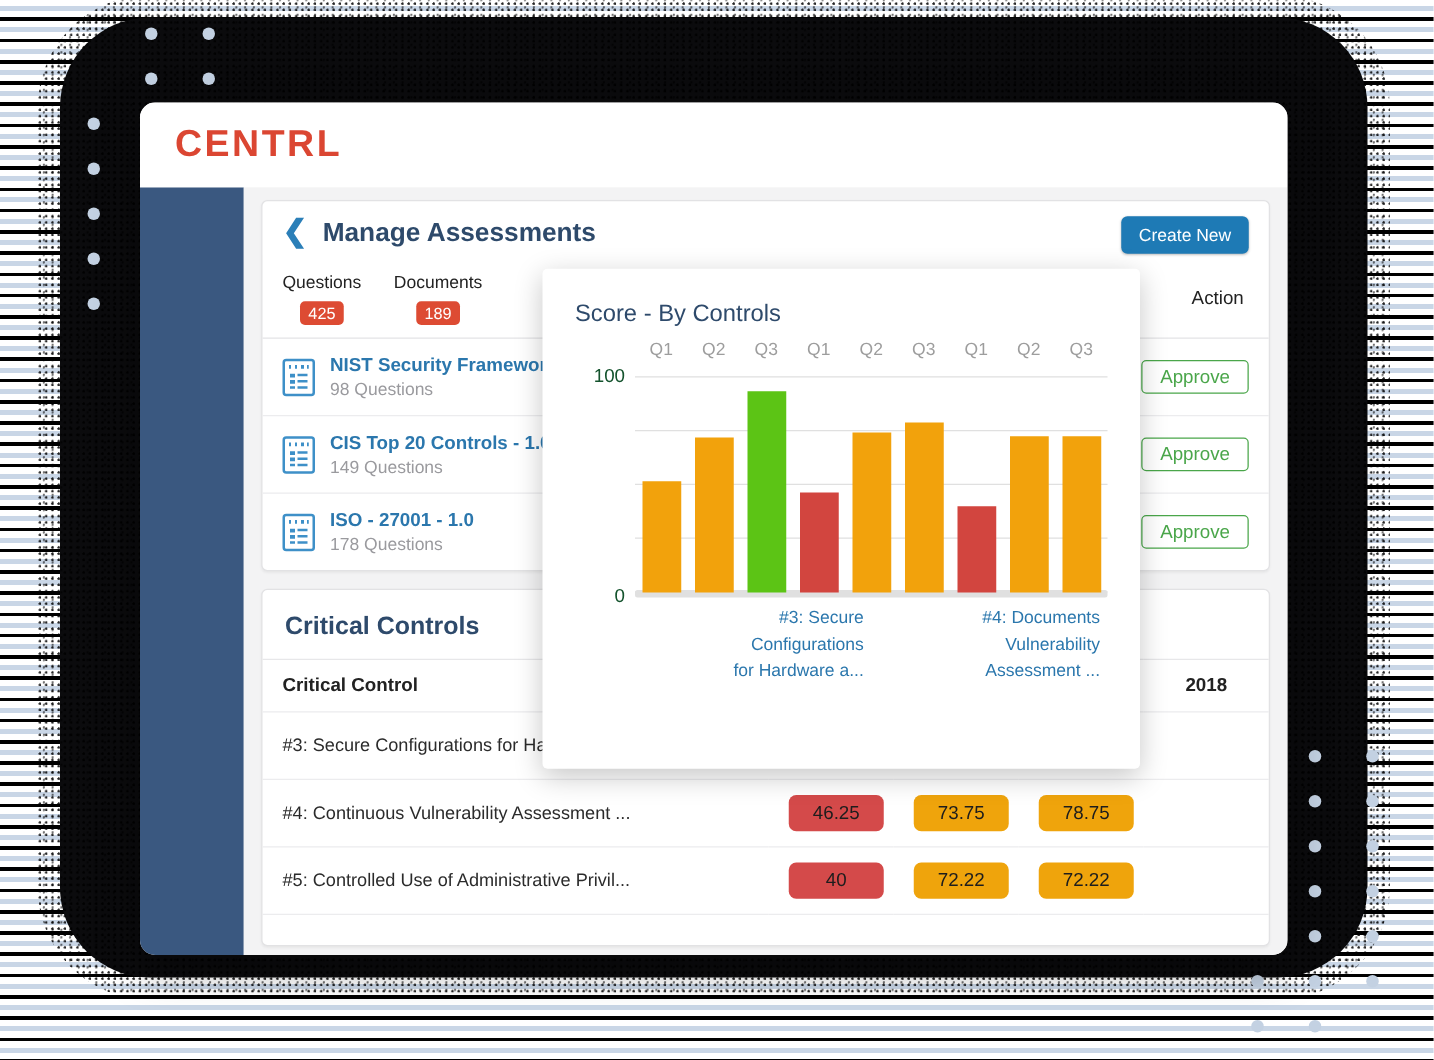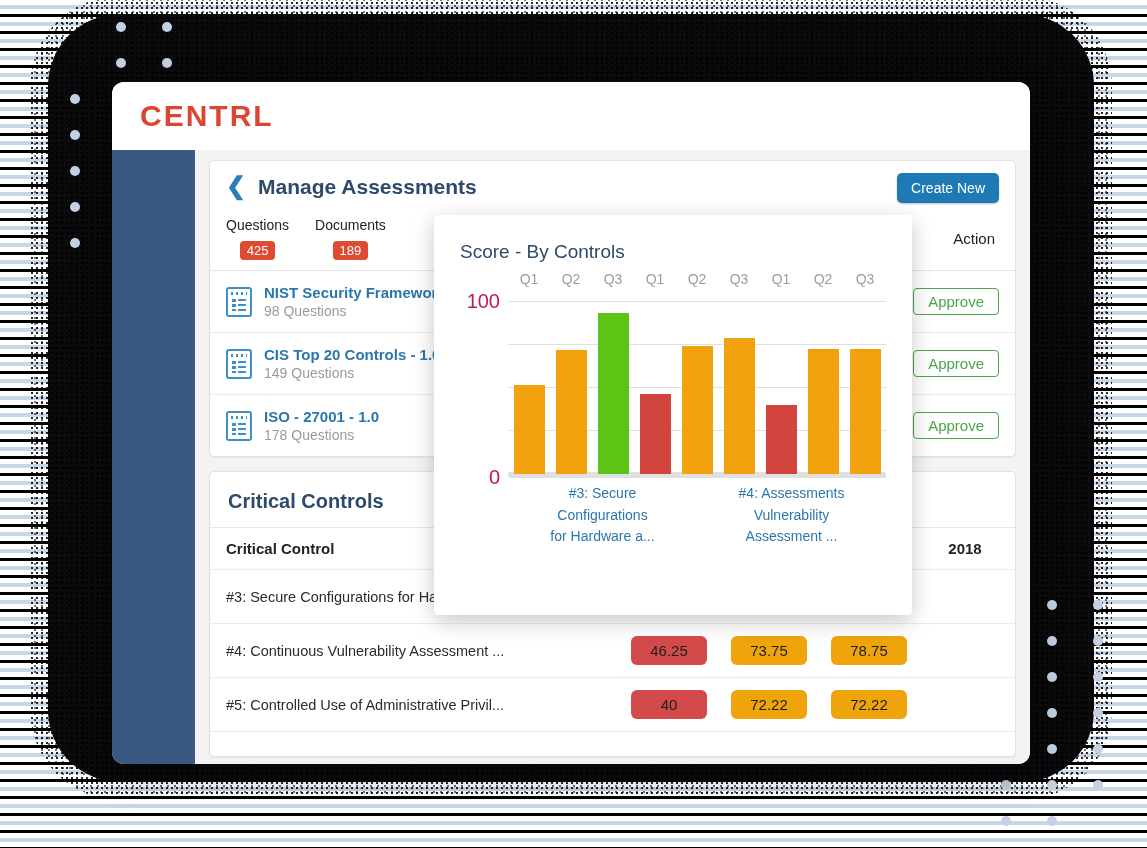--- a/index.html
+++ b/index.html
@@ -266,34 +266,34 @@
     display: flex;
   }
   .q-group { flex: 1; display: flex; justify-content: space-around; }
   .q-lab { font-size: 14px; color: #9d9d9d; }
 
   .axis-area {
     position: absolute; left: 48px; right: 0; top: 8px; height: 173px;
   }
   .gridline { position: absolute; left: 0; right: 0; height: 1px; background: #e0e0e0; }
   .axis-base { position: absolute; left: 0; right: 0; bottom: -4px; height: 6px; background: #e0e0e0; border-radius: 2px; }
-  .ytick { position: absolute; right: calc(100% + 8px); font-size: 20px; color: #be185d; transform: translateY(-50%); white-space: nowrap; }
+  .ytick { position: absolute; right: calc(100% + 8px); font-size: 15px; color: #14532d; transform: translateY(-50%); white-space: nowrap; }
 
   .bars {
     position: absolute; left: 0; right: 0; bottom: 0; height: 173px;
     display: flex;
   }
   .bar-group { flex: 1; display: flex; justify-content: space-around; align-items: flex-end; height: 100%; }
   .bar { width: 31px; }
 
   .x-labels {
     position: absolute; left: 48px; right: 0; top: 190px; display: flex;
   }
   .x-lab {
-    flex: 1; text-align: center; color: #2b77ad;
+    flex: 1; text-align: right; color: #2b77ad;
     font-size: 14px; line-height: 1.55; padding: 0 6px;
   }
   .x-lab.r2 { text-align: right; }
 </style>
 </head>
 <body>
 
 <div id="stage">
 
   <div class="deco-stripes"></div>
@@ -500,18 +500,18 @@
             <div class="bar-group">
               <div class="bar" style="height: 69.2px; background: rgb(210, 69, 63);"></div>
               <div class="bar" style="height: 124.941px; background: rgb(242, 162, 12);"></div>
               <div class="bar" style="height: 124.941px; background: rgb(242, 162, 12);"></div>
             </div>
           </div>
       </div>
 
       <div class="x-labels" id="xlabs">
           <div class="x-lab"><span>#3: Secure</span><br><span>Configurations</span><br><span>for Hardware a...</span></div>
-          <div class="x-lab"><span>#4: Assessments</span><br><span>Vulnerability</span><br><span>Assessment ...</span></div>
+          <div class="x-lab"><span>#4: Documents</span><br><span>Vulnerability</span><br><span>Assessment ...</span></div>
         </div>
     </div>
   </div>
 
 </div>
 
 </body></html>

